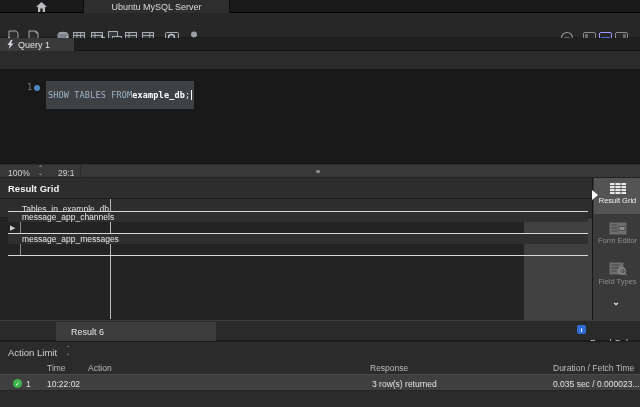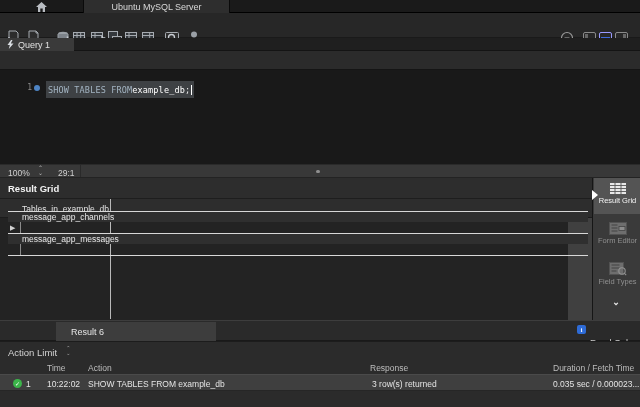--- a/index.html
+++ b/index.html
@@ -37,42 +37,42 @@
   .limit-dd .stepper { position:absolute; right:1px; top:1px; bottom:1px; width:11px; background:#3e68d8; border-radius:2px;
                        display:flex; flex-direction:column; align-items:center; justify-content:center; color:#fff; font-size:4px; line-height:4px; }
   .glyph-box { top:54px; width:13px; height:13px; border:1px solid #7e7e7e; border-radius:2px; color:#b5b5b5;
                font-size:8px; display:flex; align-items:center; justify-content:center; background:#343434; }
 
   
   .editor { left:0; top:70px; width:640px; height:94px; background:#191919; }
   .ed-line { left:0; top:6px; width:640px; height:12px; }
   .ed-lnum { left:18px; top:7px; width:14px; text-align:right; font-family:"DejaVu Sans Mono", monospace; font-size:8px; color:#8a8a8a; }
   .ed-dot { left:34px; top:9px; width:6px; height:6px; border-radius:50%; background:#4e84c4; }
-  .ed-sel { left:46px; top:5px; height:17px; background:#3e4144; display:flex; align-items:center; padding:0 2px;
+  .ed-sel { left:46px; top:5px; height:28px; background:#3e4144; display:flex; align-items:center; padding:0 2px;
             font-family:"DejaVu Sans Mono", monospace; font-size:8.5px; letter-spacing:0.15px; }
-  .kw { color:#a3b4c2; } .ident { color:#ffffff; font-weight:normal; } .term { color:#eaeaea; }
+  .kw { color:#a3b4c2; } .ident { color:#ffffff; font-weight:bold; } .term { color:#eaeaea; }
   .caret { width:1px; height:10px; background:#fff; margin-left:1px; }
 
   
   .ed-status { left:0; top:164px; width:640px; height:14px; background:#383838; border-top:1px solid #2a2a2a; border-bottom:1px solid #232323;
                font-size:8.5px; color:#cfcfcf; }
   .ed-status .vdiv { position:absolute; left:80px; top:0; bottom:0; width:1px; background:#2a2a2a; }
   .split-dot { left:316px; top:170px; width:4px; height:3px; border-radius:2px; background:#8f8f8f; }
 
   
   .rg-toolbar { left:0; top:178px; width:592px; height:21px; background:#2d2d2d; border-bottom:1px solid #1e1e1e; }
   .rg-title { left:8px; top:5px; font-size:9.5px; font-weight:bold; color:#f2f2f2; }
   .rg-label { font-size:9px; color:#b5b5b5; }
   .rg-search { left:120px; top:182px; width:78px; height:14px; background:#242424; border:1px solid #4a4a4a; border-radius:8px;
                display:flex; align-items:center; padding:0 5px; gap:3px; }
   .rg-search input { flex:1; min-width:0; background:transparent; border:none; outline:none; color:#ddd; font-size:8.5px; font-family:"Liberation Sans", sans-serif; }
   .rg-search input::placeholder { color:#6e6e6e; }
 
   
-  .grid-area { left:0; top:199px; width:568px; height:121px; background:#232323; }
+  .grid-area { left:0; top:199px; width:524px; height:121px; background:#232323; }
   .grid-head { left:0; top:0; width:592px; height:19px; background:#2d2d2d; border-bottom:1px solid #1c1c1c; }
   .grid-head .h { position:absolute; left:22px; top:5px; font-size:8.5px; color:#e2e2e2; }
   .col-div { left:110px; top:0; width:1px; height:120px; background:#b9b9b9; }
   .gut-div { left:20px; top:22px; width:1px; height:34px; background:#8a8a8a; }
   .g-row { left:8px; width:580px; height:11px; background:#2f2f2f; border-top:1px solid #d8d8d8;
            display:flex; align-items:center; font-size:8.5px; color:#e9e9e9; }
   .g-row .cell { padding-left:14px; }
 
   
   .rsidebar { left:592px; top:178px; width:48px; height:142px; background:#3a3a3a; border-left:1px solid #161616; }
@@ -364,19 +364,18 @@
     <span class="abs ao-stepper">⌃<br>⌄</span>
     <span class="ao-h txt" style="left:47px">Time</span>
     <span class="ao-h txt" style="left:88px">Action</span>
     <span class="ao-h txt" style="left:370px">Response</span>
     <span class="ao-h txt" style="left:553px">Duration / Fetch Time</span>
 
     <div class="abs ao-row">
       <span class="abs ok-circle">✓</span>
       <span class="ao-c txt" style="left:26px">1</span>
       <span class="ao-c txt" style="left:47px">10:22:02</span>
-      <span class="ao-c txt" style="left:88px">SHOW TABLES FROM example_db</span>
       <span class="ao-c txt" style="left:372px">3 row(s) returned</span>
       <span class="ao-c txt" style="left:553px">0.035 sec / 0.000023...</span>
     </div>
   </div>
 
 </div>
 
 </body></html>

